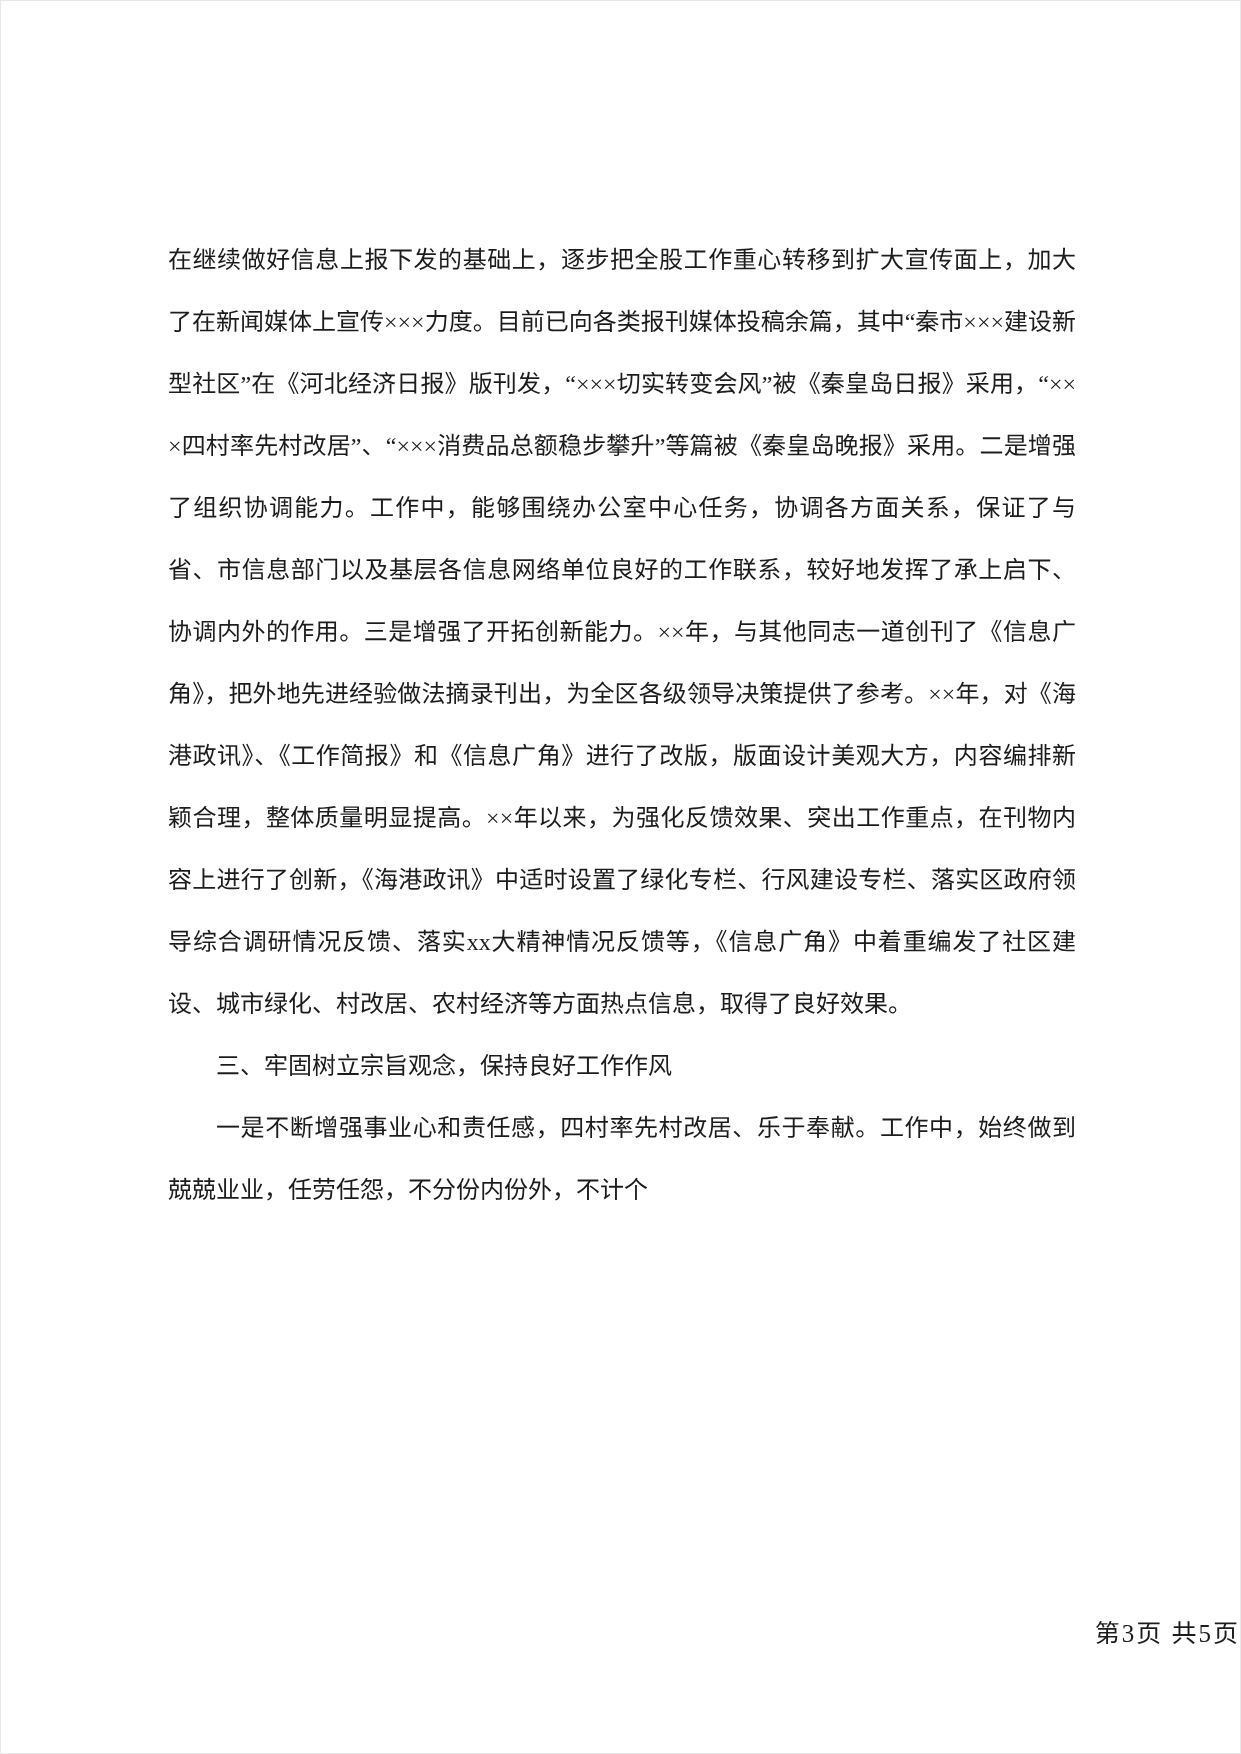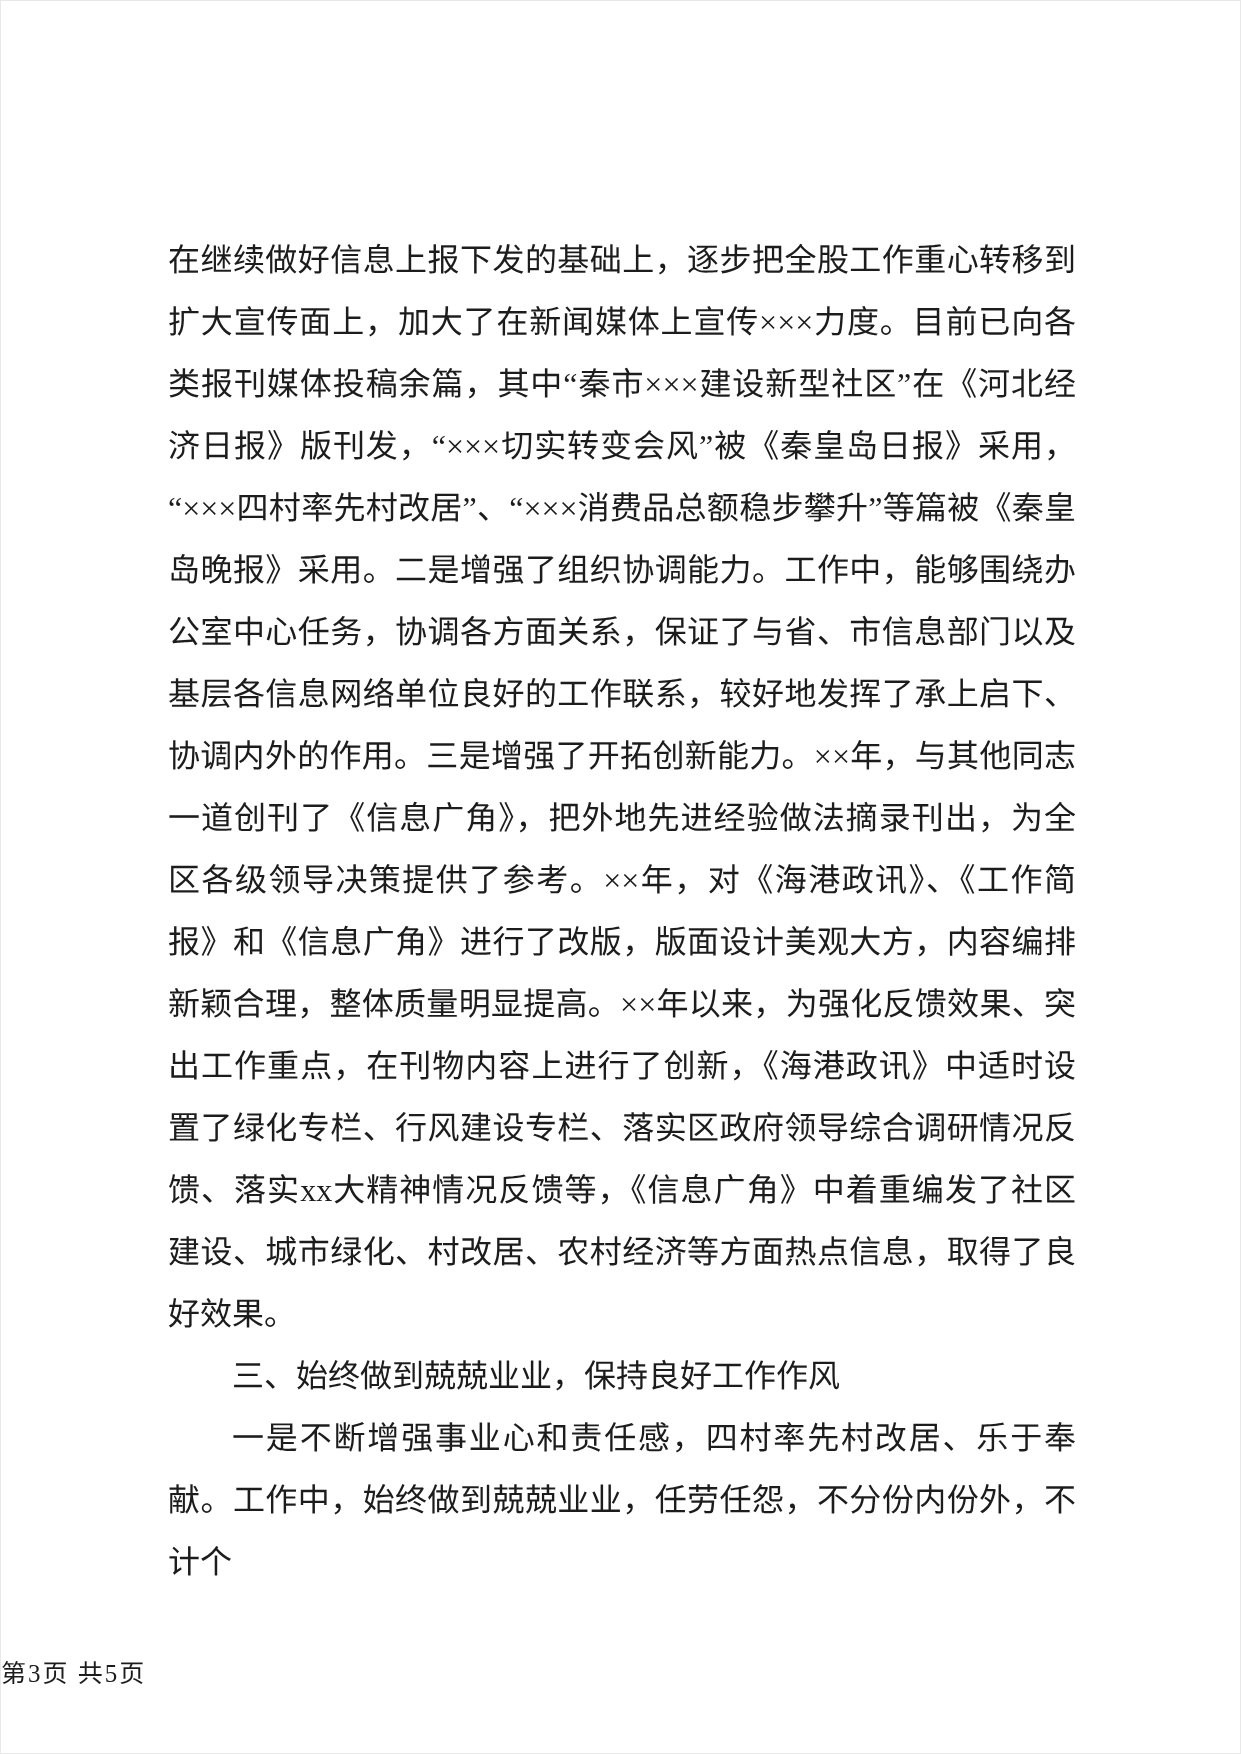--- a/index.html
+++ b/index.html
@@ -19,51 +19,50 @@
   }
   .content {
     position: absolute;
     left: 167px;
     top: 228px;
     width: 908px;
   }
   .content p {
     margin: 0;
     padding: 0;
-    font-size: 32px;
+    font-size: 24px;
     line-height: 62px;
     font-weight: 400;
     color: #1c1c1c;
     text-align: justify;
     text-justify: inter-ideograph;
     word-break: break-all;
   }
   .content p.indent {
     text-indent: 2em;
   }
   .page-footer {
     position: absolute;
     left: 0;
     top: 1612px;
     width: 100%;
-    text-align: left;
+    text-align: right;
     font-size: 25px;
     letter-spacing: 2px;
     color: #1c1c1c;
-    margin-top: 40px;
   }
 </style>
 </head>
 <body>
 
 <div class="page">
 
   <main class="content">
     <p>在继续做好信息上报下发的基础上，逐步把全股工作重心转移到扩大宣传面上，加大了在新闻媒体上宣传×××力度。目前已向各类报刊媒体投稿余篇，其中“秦市×××建设新型社区”在《河北经济日报》版刊发，“×××切实转变会风”被《秦皇岛日报》采用，“×××四村率先村改居”、“×××消费品总额稳步攀升”等篇被《秦皇岛晚报》采用。二是增强了组织协调能力。工作中，能够围绕办公室中心任务，协调各方面关系，保证了与省、市信息部门以及基层各信息网络单位良好的工作联系，较好地发挥了承上启下、协调内外的作用。三是增强了开拓创新能力。××年，与其他同志一道创刊了《信息广角》，把外地先进经验做法摘录刊出，为全区各级领导决策提供了参考。××年，对《海港政讯》、《工作简报》和《信息广角》进行了改版，版面设计美观大方，内容编排新颖合理，整体质量明显提高。××年以来，为强化反馈效果、突出工作重点，在刊物内容上进行了创新，《海港政讯》中适时设置了绿化专栏、行风建设专栏、落实区政府领导综合调研情况反馈、落实xx大精神情况反馈等，《信息广角》中着重编发了社区建设、城市绿化、村改居、农村经济等方面热点信息，取得了良好效果。</p>
-    <p class="indent">三、始终做到兢兢业业，保持良好工作作风</p>
+    <p class="indent">三、牢固树立宗旨观念，保持良好工作作风</p>
     <p class="indent">一是不断增强事业心和责任感，四村率先村改居、乐于奉献。工作中，始终做到兢兢业业，任劳任怨，不分份内份外，不计个</p>
   </main>
 
   <footer class="page-footer">
     <span>第3页 共5页</span>
   </footer>
 
 </div>
 
 </body></html>

